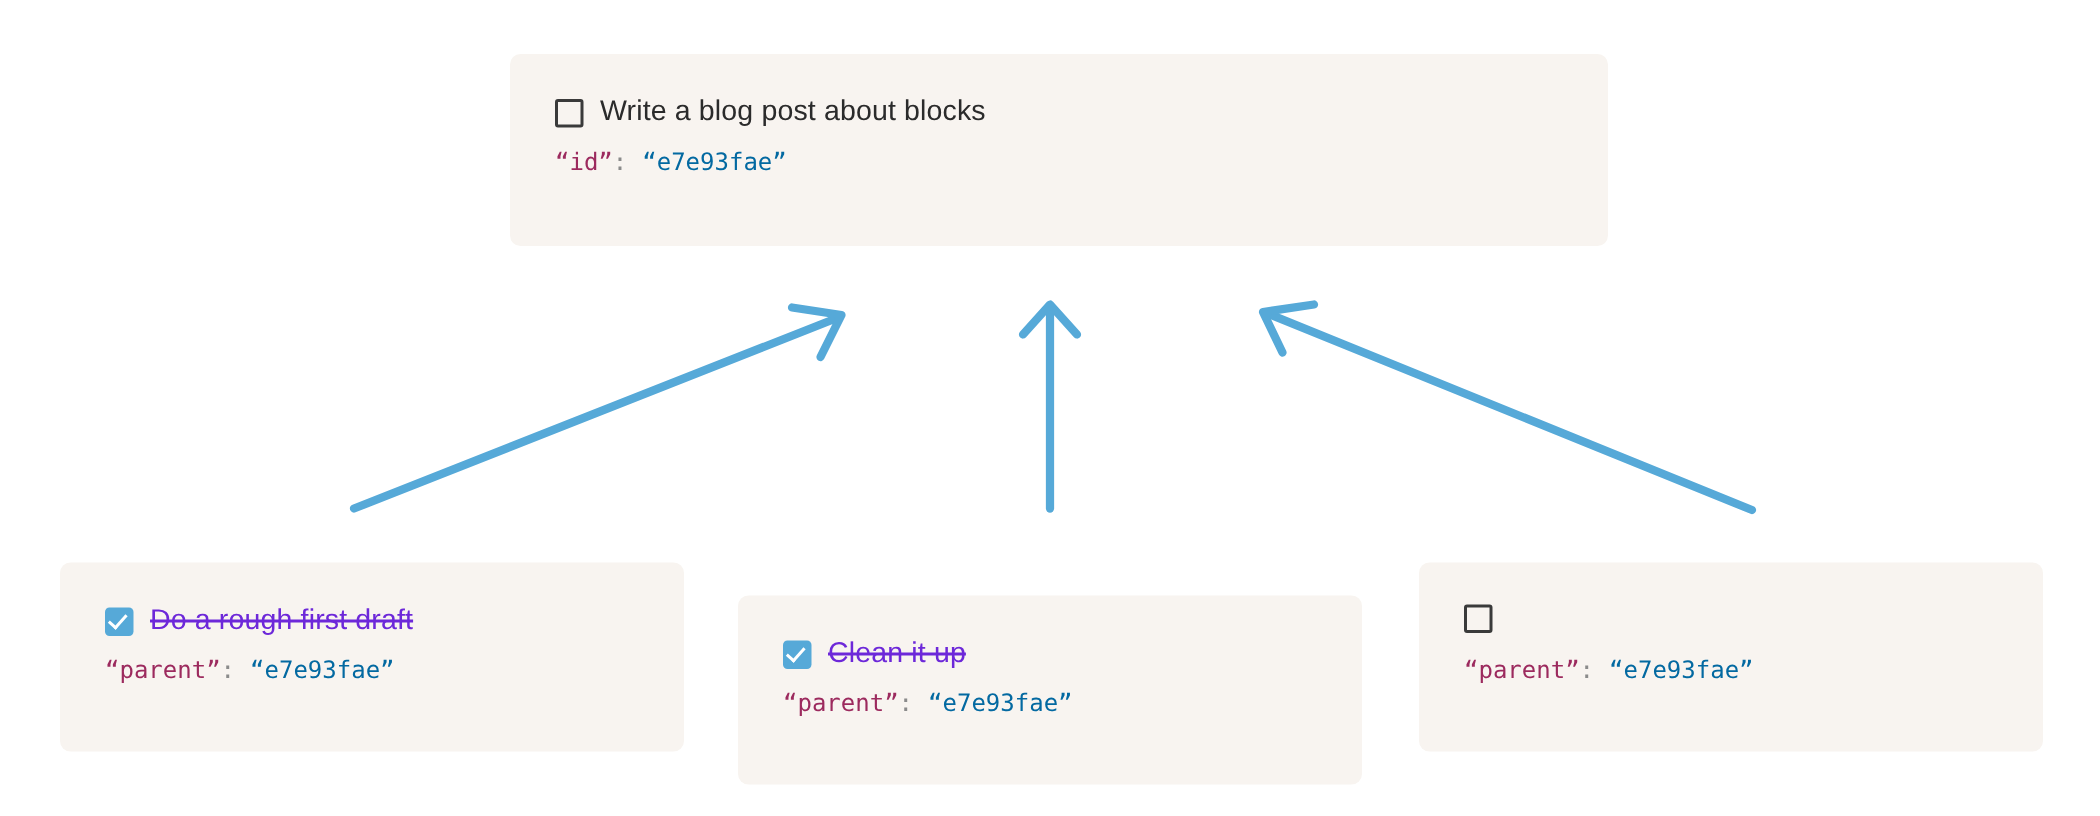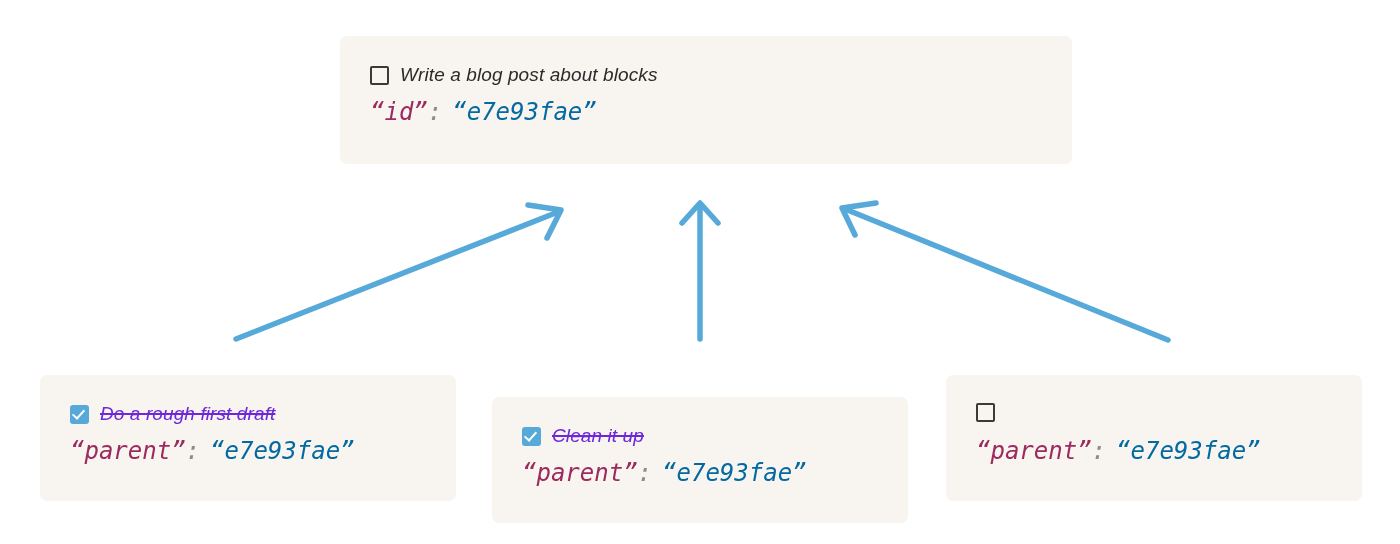--- a/index.html
+++ b/index.html
@@ -16,21 +16,20 @@
     font-family: "Liberation Sans", sans-serif;
   }
 
   
   .card {
     position: absolute;
     background: #f8f4f0;
     border-radius: 7px;
     box-sizing: border-box;
     padding: 16px;
-    font-style: italic;
   }
   .card-row {
     position: absolute;
     left: 30px;
     display: flex;
     align-items: center;
     white-space: nowrap;
   }
   .title-row  { top: 28px; }
   .json-row   { top: 62px; }
@@ -75,21 +74,21 @@
   }
   .task-label.done {
     color: #6d28d9;
     text-decoration: line-through;
     text-decoration-thickness: 1.5px;
   }
 
   
   .json {
     font-family: "DejaVu Sans Mono", monospace;
-    font-size: 24px;
+    font-size: 16px;
     letter-spacing: 0px;
   }
   .json .k    { color: #9c2a5e; }
   .json .c    { color: #8b8b8b; }
   .json .v    { color: #0369a1; }
   .json .sp   { display: inline-block; width: 10px; }
 
   
   #arrows {
     position: absolute;

